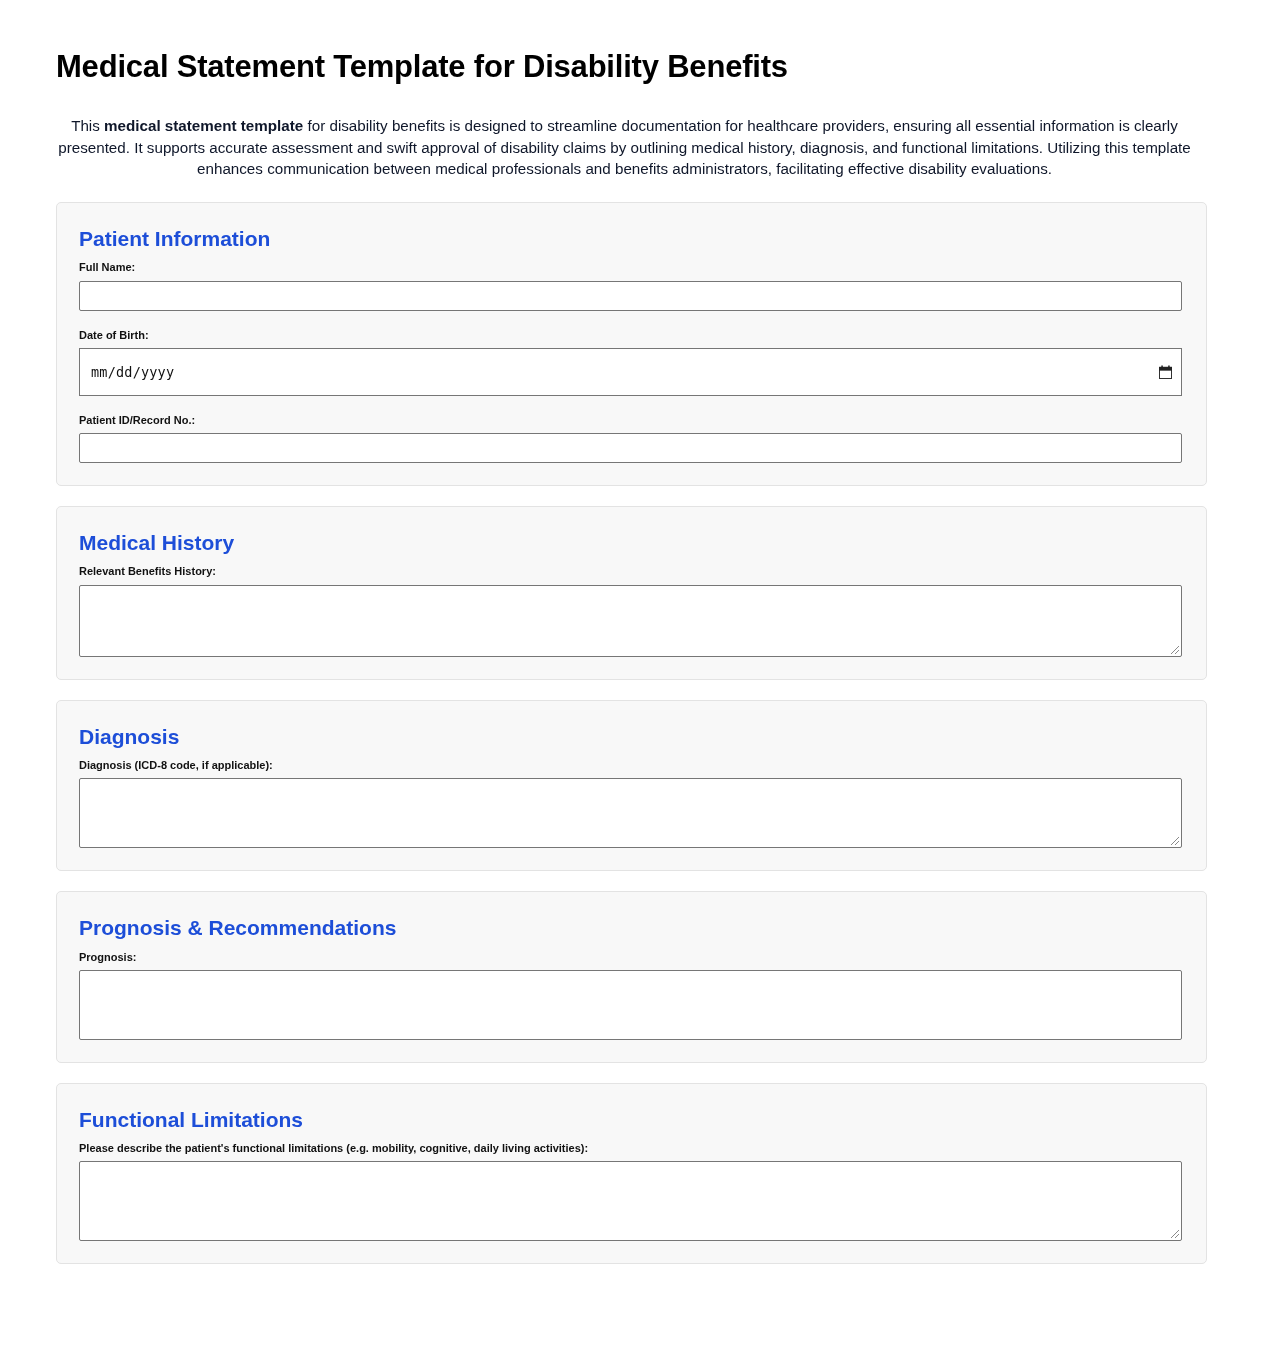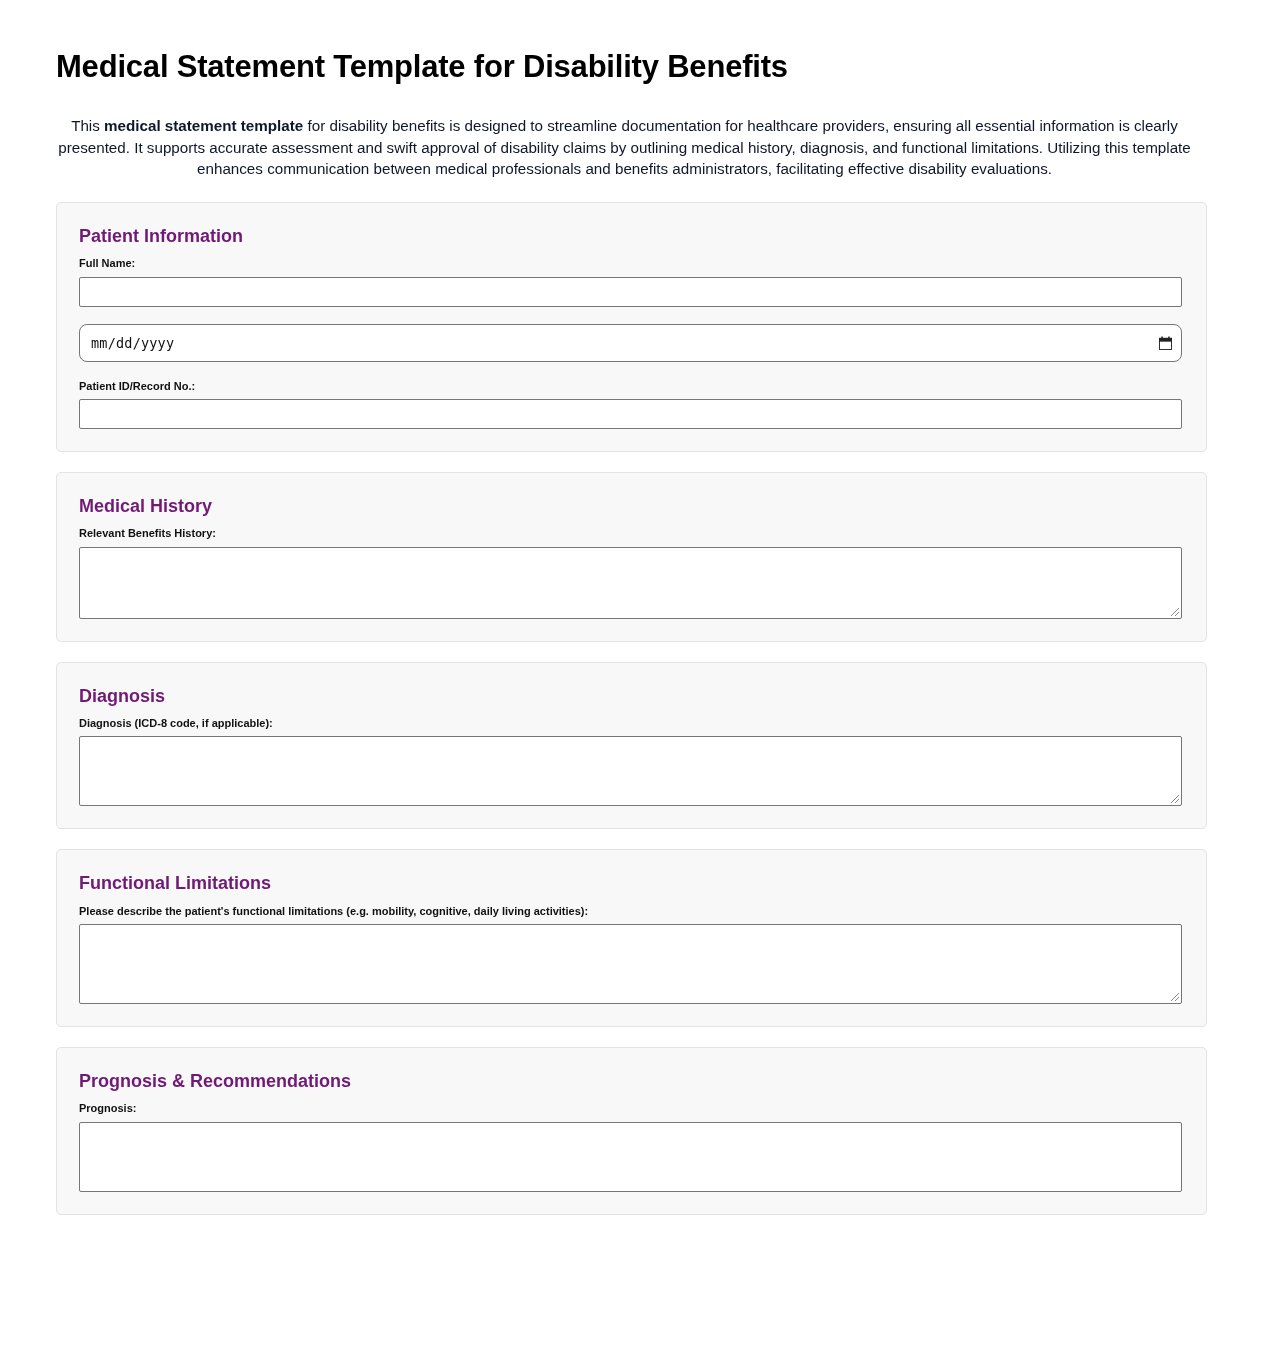--- a/index.html
+++ b/index.html
@@ -44,25 +44,25 @@
   }
   .card {
     background: #f8f8f8;
     border: 1px solid #e3e3e3;
     border-radius: 5px;
     padding: 22px 24px 22px 22px;
     box-sizing: border-box;
     margin-bottom: 20px;
   }
   .section-heading {
-    font-size: 18px;
+    font-size: 21px;
     font-weight: bold;
     margin: 0 0 8px 0;
     line-height: 1.3;
-    color: #701a75;
+    color: #1d4ed8;
   }
   .field { margin-top: 0; }
   .field + .field { margin-top: 17px; }
   .field-label {
     display: block;
     font-size: 11px;
     line-height: 1.3;
     margin-bottom: 6px;
     color: #111;
     font-weight: bold;
@@ -80,23 +80,23 @@
     padding: 2px 6px;
     color: #000;
     outline: none;
   }
   .date-input {
     display: flex;
     align-items: center;
     justify-content: space-between;
     width: 100%;
     box-sizing: border-box;
-    height: 38px;
+    height: 48px;
     border: 1px solid #767676;
-    border-radius: 8px;
+    border-radius: 0;
     background: #ffffff;
     padding: 0 9px 0 11px;
   }
   .date-placeholder {
     font-family: "DejaVu Sans Mono", monospace;
     font-size: 13.5px;
     letter-spacing: 0.2px;
     color: #111;
     white-space: pre;
   }
@@ -141,20 +141,21 @@
 
     <div class="card">
       <div class="section-heading">Patient Information</div>
 
       <div class="field">
         <label class="field-label">Full Name:</label>
         <input class="text-input" type="text" value="" style="">
       </div>
 
       <div class="field">
+        <label class="field-label">Date of Birth:</label>
         <div class="date-input">
           <span class="date-placeholder">mm/dd/yyyy</span>
           <svg class="calendar-icon" viewBox="0 0 14 15">
             <rect x="0.5" y="2.5" width="13" height="12" fill="none" stroke="#222" stroke-width="1"></rect>
             <rect x="0.5" y="2.5" width="13" height="3" fill="#222" stroke="#222" stroke-width="1"></rect>
             <rect x="2.5" y="0.5" width="1.6" height="3" fill="#222"></rect>
             <rect x="9.9" y="0.5" width="1.6" height="3" fill="#222"></rect>
           </svg>
         </div>
       </div>
@@ -185,34 +186,34 @@
         <div class="textarea ta-h-70">
           <svg class="grip" viewBox="0 0 13 13">
             <line x1="12" y1="4" x2="4" y2="12" stroke="#8a8a8a" stroke-width="1"></line>
             <line x1="12" y1="8" x2="8" y2="12" stroke="#8a8a8a" stroke-width="1"></line>
           </svg>
         </div>
       </div>
     </div>
 
     <div class="card">
+      <div class="section-heading">Prognosis &amp; Recommendations</div>
+      <div class="field">
+        <label class="field-label">Prognosis:</label>
+        <div class="textarea ta-h-cut"></div>
+      </div>
+    </div>
+
+    <div class="card">
       <div class="section-heading">Functional Limitations</div>
       <div class="field">
         <label class="field-label">Please describe the patient's functional limitations (e.g. mobility, cognitive, daily living activities):</label>
         <div class="textarea ta-h-80">
           <svg class="grip" viewBox="0 0 13 13">
             <line x1="12" y1="4" x2="4" y2="12" stroke="#8a8a8a" stroke-width="1"></line>
             <line x1="12" y1="8" x2="8" y2="12" stroke="#8a8a8a" stroke-width="1"></line>
           </svg>
         </div>
       </div>
     </div>
 
-    <div class="card">
-      <div class="section-heading">Prognosis &amp; Recommendations</div>
-      <div class="field">
-        <label class="field-label">Prognosis:</label>
-        <div class="textarea ta-h-cut"></div>
-      </div>
-    </div>
-
   </div>
 </div>
 
 </body></html>

